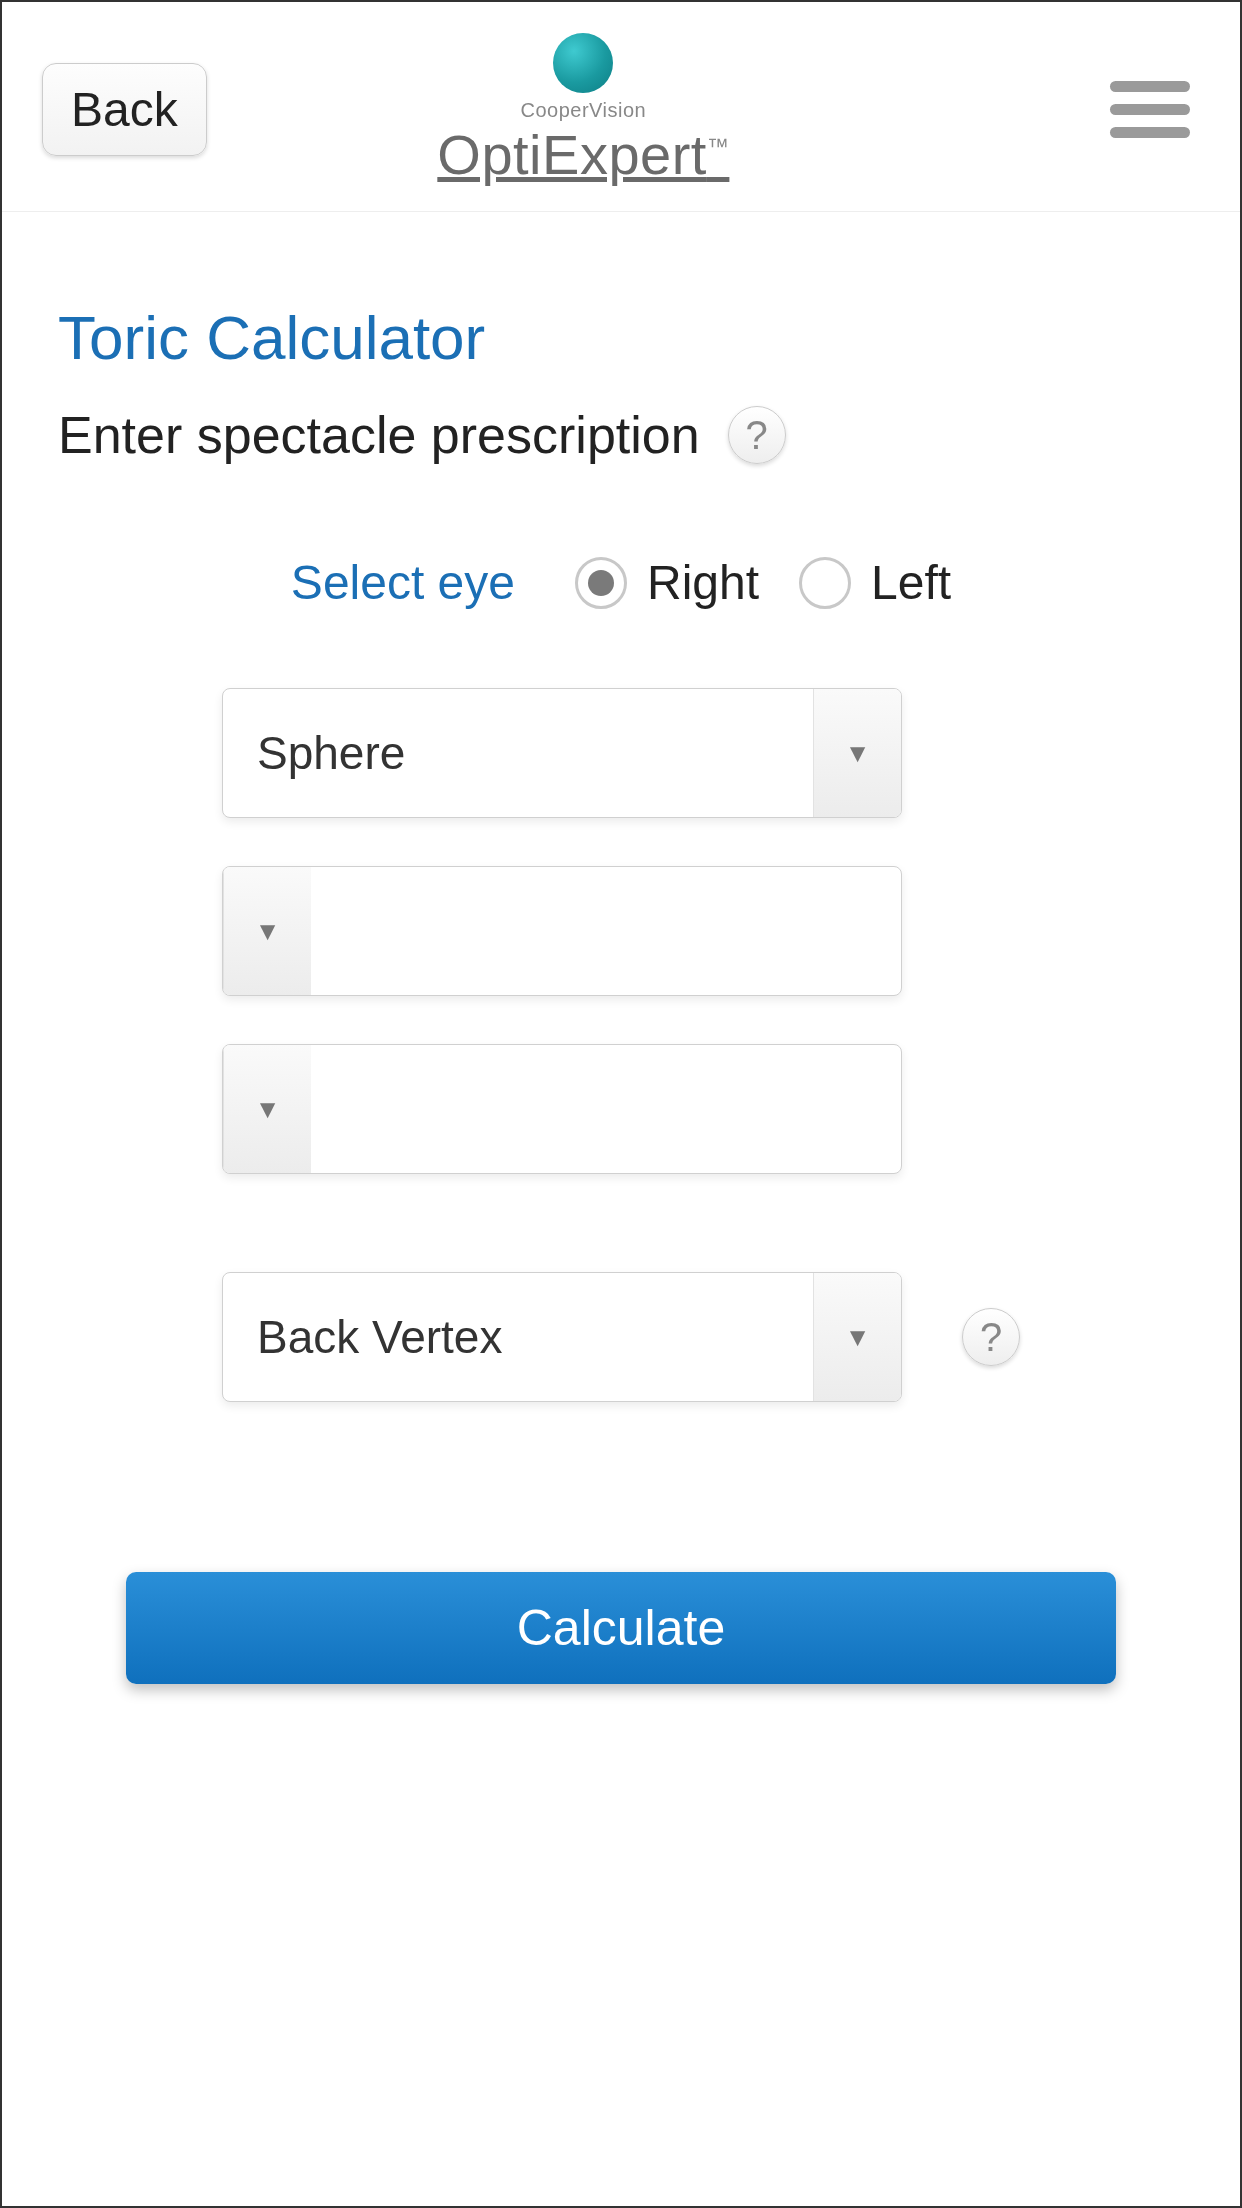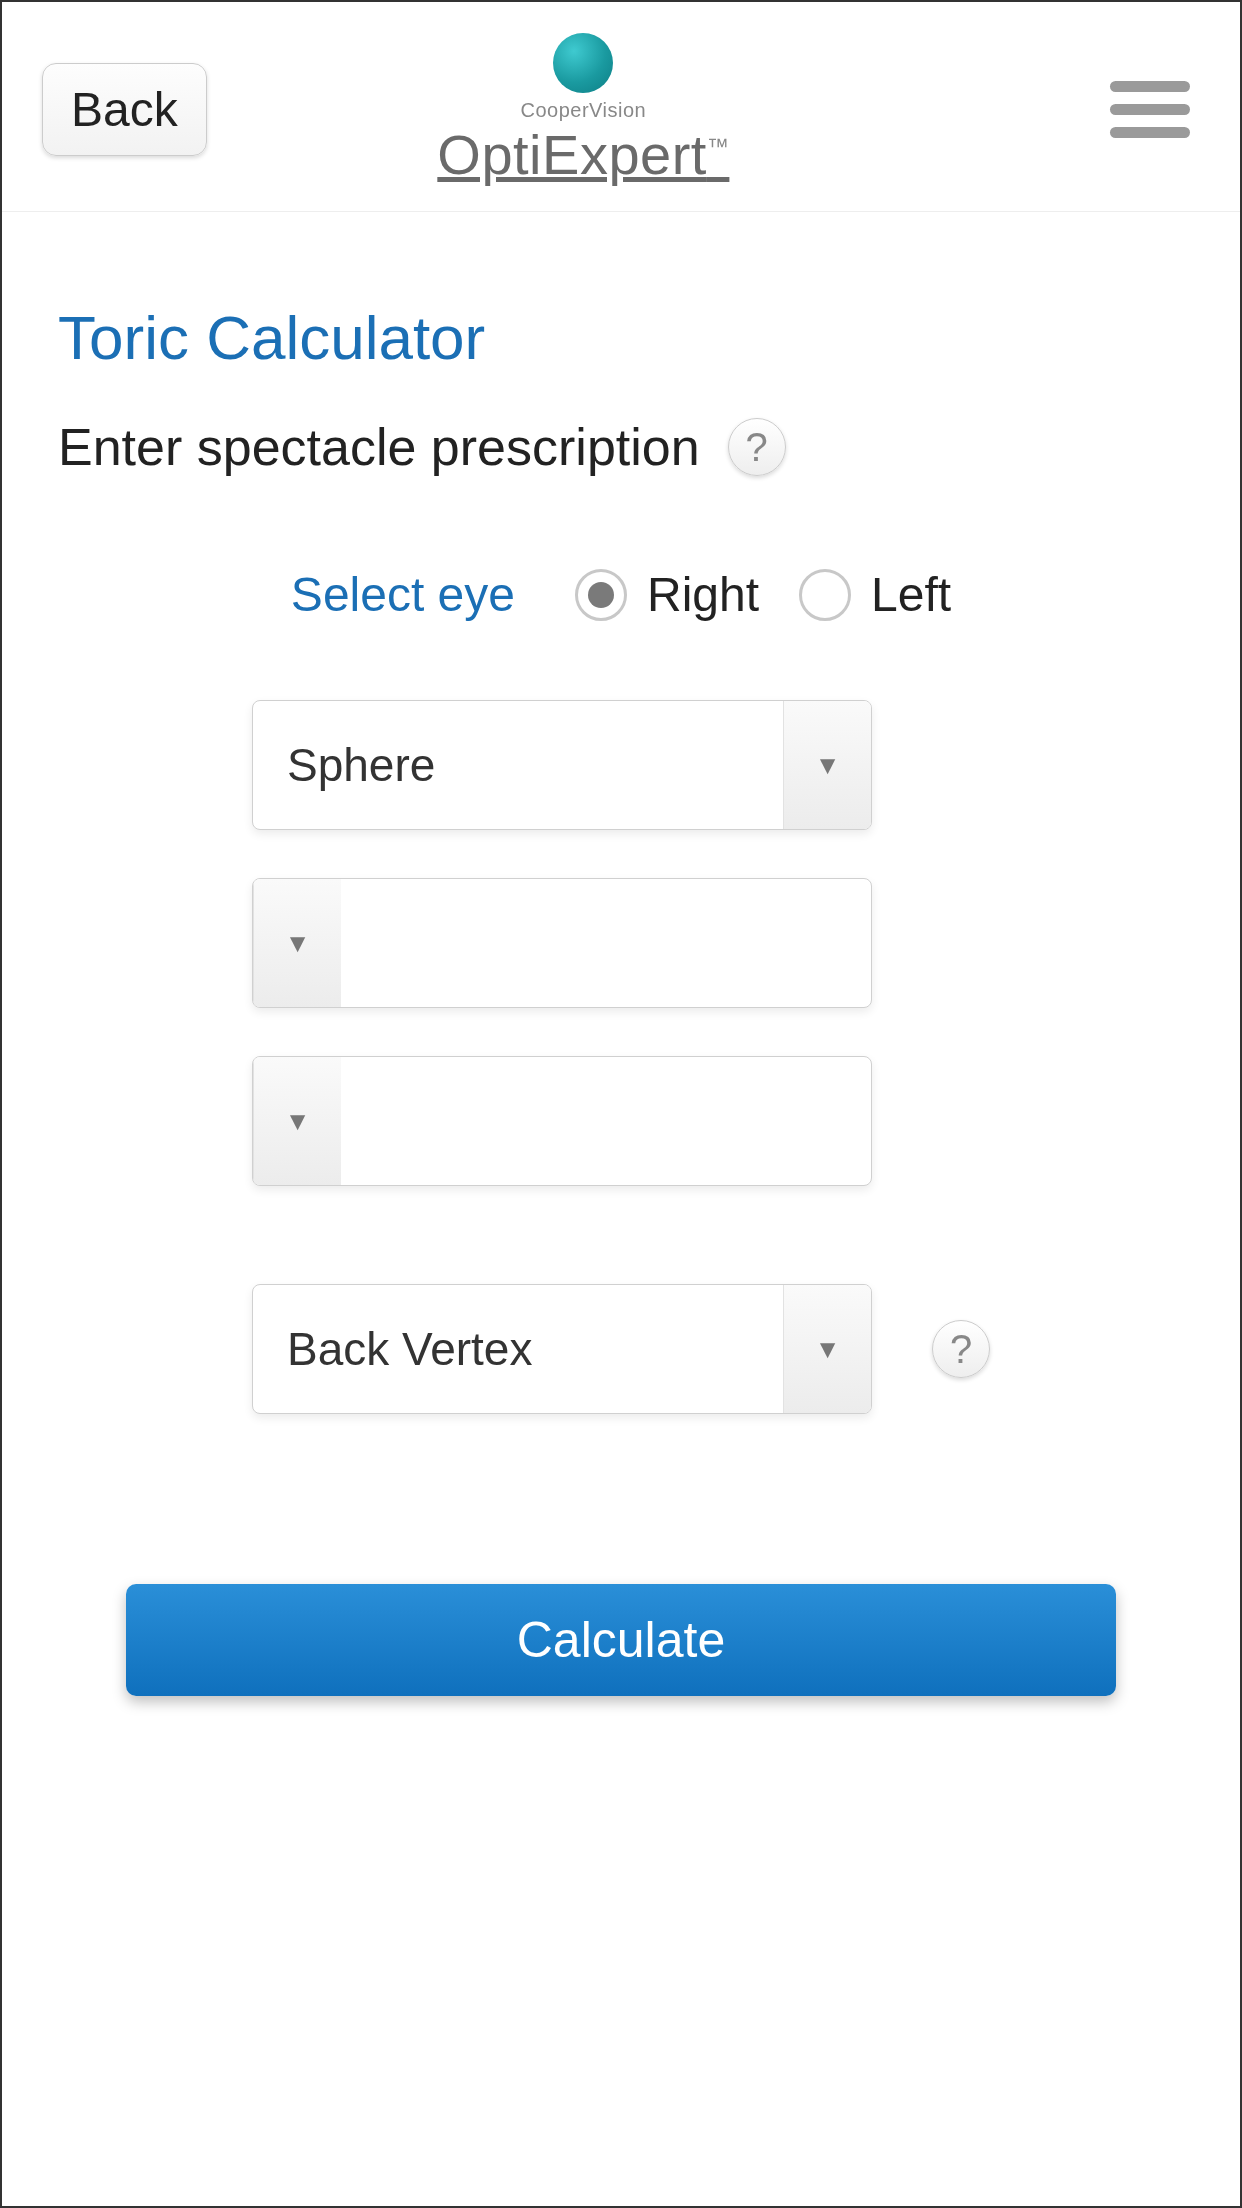--- a/index.html
+++ b/index.html
@@ -71,21 +71,21 @@
     background: #9a9a9a;
     border-radius: 6px;
   }
 
   
   .main { padding: 90px 56px 0 56px; }
   .page-title {
     font-size: 62px;
     font-weight: 400;
     color: #1b6fb5;
-    margin-bottom: 44px;
+    margin-bottom: 32px;
   }
   .subtitle-row {
     display: flex;
     align-items: center;
     gap: 28px;
     margin-bottom: 90px;
   }
   .subtitle {
     font-size: 52px;
     font-weight: 300;
@@ -137,21 +137,21 @@
   }
   .dropdown-row {
     display: flex;
     align-items: center;
     gap: 60px;
     width: 100%;
     justify-content: center;
   }
   .vertex-gap { margin-top: 50px; }
   .select-box {
-    width: 620px;
+    width: 680px;
     height: 130px;
     border: 1px solid #d0d0d0;
     border-radius: 8px;
     background: #fff;
     display: flex;
     align-items: stretch;
     box-shadow: 0 4px 10px rgba(0,0,0,0.08);
     cursor: pointer;
     overflow: hidden;
   }

